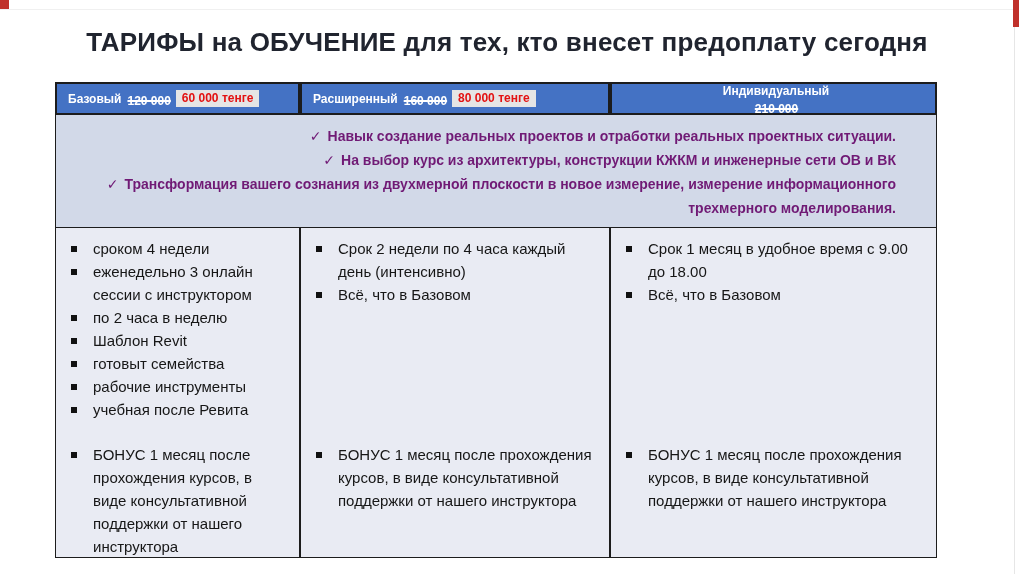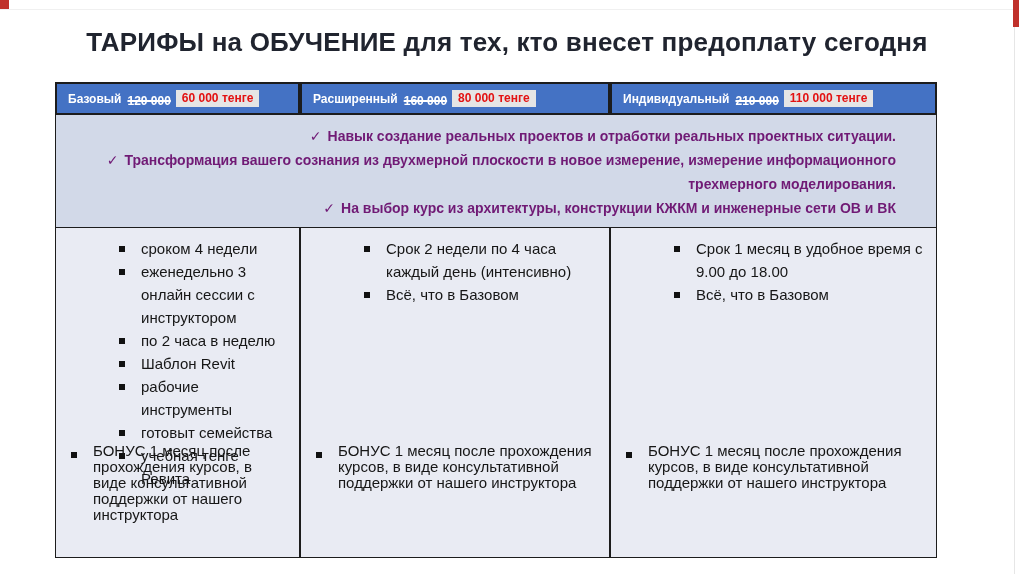--- a/index.html
+++ b/index.html
@@ -21,21 +21,21 @@
     text-align:center;font-size:26px;font-weight:bold;color:#20242f;
     letter-spacing:0.2px;margin:0;
   }
 
   .pricing-table{
     position:absolute;left:55px;top:82px;width:882px;
     display:flex;flex-direction:column;
   }
   .trow{display:flex;width:100%;}
   .cell{box-sizing:border-box;border:1.6px solid #1c1c1c;}
-  .c0{width:245px;} .c1{width:310px;} .c2{width:327px;}
+  .c0{width:245px;} .c1{width:310px;} .c2{width:327px;flex-direction:column;}
 
   
   .hcell{
     height:33px;background:#4472c4;color:#ffffff;
     font-size:12px;font-weight:bold;
     display:flex;align-items:center;padding:0 6px 0 11px;
     border-width:2px;white-space:nowrap;overflow:hidden;
   }
   .old-price{text-decoration:line-through;text-decoration-thickness:2px;margin:4px 5px 0 6px;}
   .new-price{background:#e5e5e5;color:#e31212;padding:1px 6px 2px 6px;}
@@ -50,29 +50,29 @@
     text-align:right;font-size:14px;line-height:24px;
     color:#701a75;font-weight:600;
     padding:0 40px;
   }
   .check{margin-right:6px;}
 
   
   .bcell{
     height:330px;background:#e9ebf3;position:relative;
     border-top:none;
-    font-size:15px;color:#161616;padding-left:48px;
+    font-size:15px;color:#161616;
   }
   .items{padding:9px 10px 0 12px;}
   .detail-item{display:flex;line-height:23px;margin:0;}
   .sq{flex:0 0 6px;width:6px;height:6px;background:#111;margin:9px 16px 0 3px;}
   .detail-text{flex:1;}
   .bonus{
     position:absolute;left:12px;right:10px;top:215px;
-    display:flex;line-height:16px;
+    display:flex;line-height:23px;
   }
 </style>
 </head>
 <body>
 
 <div class="slide">
   <div class="top-edge"></div>
   <div class="slide-edge"></div>
   <div class="accent-topleft"></div>
   <div class="accent-topright"></div>
@@ -95,22 +95,22 @@
       <div class="cell c2 hcell">
         <span>Индивидуальный</span>
         <span class="old-price">210 000</span>
         <span class="new-price">110 000 тенге</span>
       </div>
     </div>
 
     <div class="benefits-row">
       <div>
           <div class="benefit-line"><span class="check">✓</span>Навык создание реальных проектов и отработки реальных  проектных ситуации.</div>
+          <div class="benefit-line"><span class="check">✓</span>На выбор курс из архитектуры, конструкции КЖКМ и инженерные сети ОВ и ВК</div>
           <div class="benefit-line"><span class="check">✓</span>Трансформация вашего сознания из двухмерной плоскости в новое измерение, измерение информационного трехмерного моделирования.</div>
-          <div class="benefit-line"><span class="check">✓</span>На выбор курс из архитектуры, конструкции КЖКМ и инженерные сети ОВ и ВК</div>
         </div>
     </div>
 
     <div class="trow">
       <div class="cell c0 bcell">
         <div class="items" id="items-0">
             <div class="detail-item">
               <span class="sq"></span>
               <span class="detail-text">сроком 4 недели</span>
             </div>
@@ -121,29 +121,29 @@
             <div class="detail-item">
               <span class="sq"></span>
               <span class="detail-text">по 2 часа в неделю</span>
             </div>
             <div class="detail-item">
               <span class="sq"></span>
               <span class="detail-text">Шаблон Revit</span>
             </div>
             <div class="detail-item">
               <span class="sq"></span>
+              <span class="detail-text">готовыт семейства</span>
+            </div>
+            <div class="detail-item">
+              <span class="sq"></span>
               <span class="detail-text">рабочие инструменты</span>
             </div>
             <div class="detail-item">
               <span class="sq"></span>
-              <span class="detail-text">готовыт семейства</span>
-            </div>
-            <div class="detail-item">
-              <span class="sq"></span>
-              <span class="detail-text">учебная  тенге Ревита</span>
+              <span class="detail-text">учебная  после Ревита</span>
             </div>
           </div>
         <div class="bonus">
           <span class="sq"></span>
           <span class="detail-text">БОНУС 1 месяц после прохождения курсов, в виде  консультативной поддержки от нашего инструктора</span>
         </div>
       </div>
       <div class="cell c1 bcell">
         <div class="items" id="items-1">
             <div class="detail-item">

